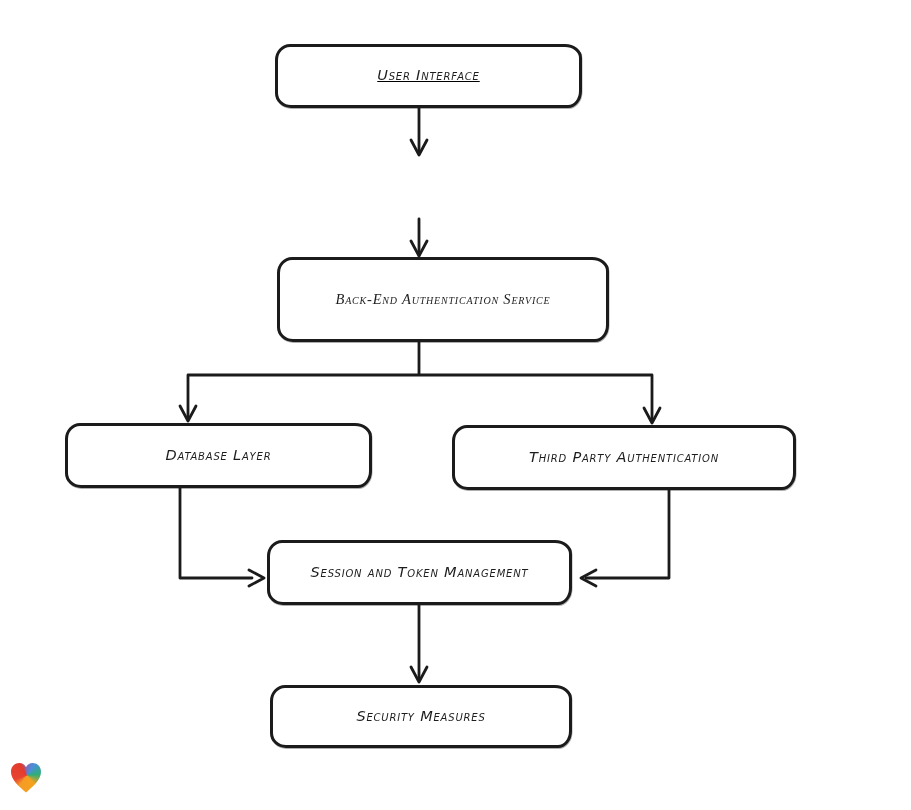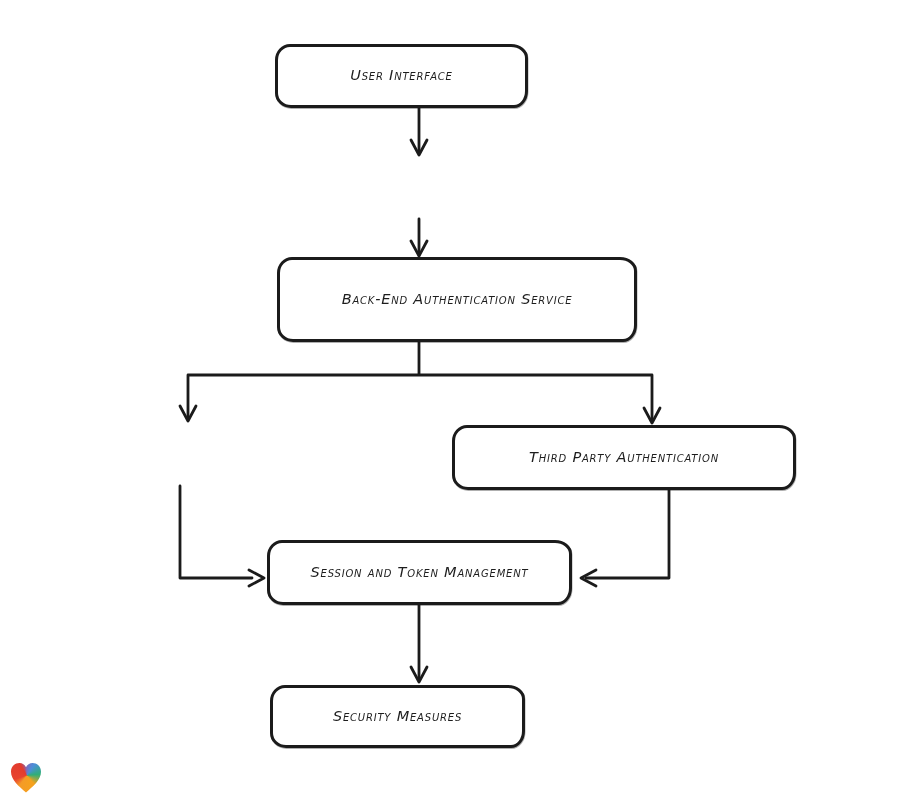--- a/index.html
+++ b/index.html
@@ -86,39 +86,42 @@
     <path d="M180,486 L180,578 L252,578"></path>
     <path d="M249,570 L264,578 L249,586"></path>
 
     <path d="M669,488 L669,578 L586,578"></path>
     <path d="M596,570 L581,578 L596,586"></path>
 
     <path d="M419,603 L419,680"></path>
     <path d="M411,667 L419,682 L427,667"></path>
   </svg>
 
-  <div class="node" style="left:275px; top:44px; width:253px; height:64px;">
+  <div class="node" style="left:275px; top:44px; width:307px; height:64px;text-decoration:underline;">
     <span class="label">User Interface</span>
   </div>
 
 
-  <div class="node" style="left:277px; top:257px; width:360px; height:85px; padding:0 30px;">
+  <div class="node" style="left:277px; top:257px; width:332px; height:85px; padding:0 30px;font-family:Liberation Serif, serif;">
     <span class="label">Back-End Authentication Service</span>
   </div>
 
+  <div class="node" style="left:65px; top:423px; width:307px; height:65px;">
+    <span class="label">Database Layer</span>
+  </div>
 
   <div class="node" style="left:452px; top:425px; width:344px; height:65px;">
     <span class="label">Third Party Authentication</span>
   </div>
 
   <div class="node" style="left:267px; top:540px; width:305px; height:65px; padding:0 40px;">
     <span class="label">Session and Token Management</span>
   </div>
 
-  <div class="node" style="left:270px; top:685px; width:255px; height:63px;">
+  <div class="node" style="left:270px; top:685px; width:302px; height:63px;">
     <span class="label">Security Measures</span>
   </div>
 
   <div class="logo-btn">
     <div class="heart"></div>
   </div>
 
 </div>
 
 </body></html>

